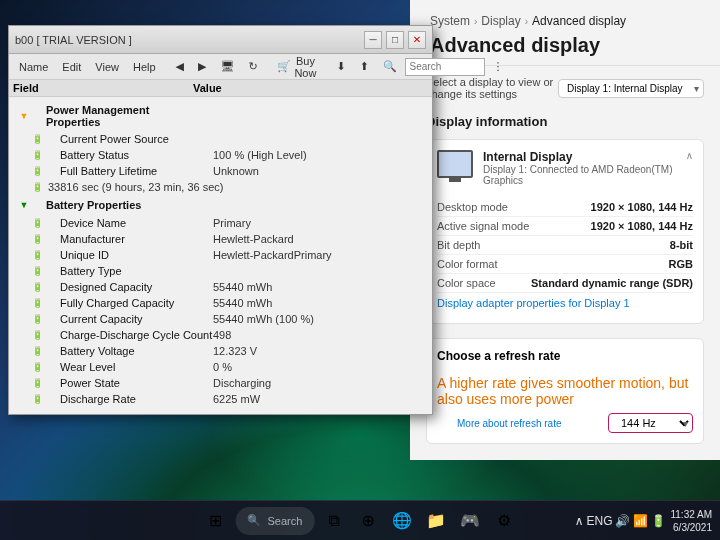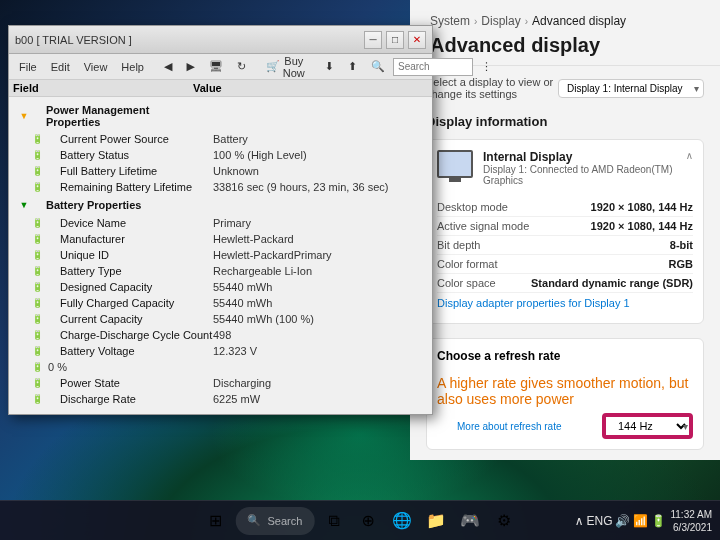--- a/index.html
+++ b/index.html
@@ -433,21 +433,21 @@
 
     .refresh-link {
       font-size: 10px;
       color: #0078d4;
       cursor: pointer;
       text-decoration: none;
       margin-left: 20px;
     }
 
     .refresh-dropdown {
-      border: 4px solid #be185d;
+      border: 1px solid #be185d;
       background: white;
       padding: 2px 20px 2px 8px;
       font-size: 11px;
       border-radius: 4px;
       cursor: pointer;
     }
 
     .help-section {
       padding: 6px 0;
     }
@@ -496,21 +496,21 @@
 <div class="battery-window">
 
   <div class="window-titlebar">
     <span class="window-title-text">b00 [ TRIAL VERSION ]</span>
     <div class="win-btn">─</div>
     <div class="win-btn">□</div>
     <div class="win-btn close">✕</div>
   </div>
 
   <div class="toolbar">
-    <button class="toolbar-btn">File</button>
+    <button class="toolbar-btn">Name</button>
     <button class="toolbar-btn">Edit</button>
     <button class="toolbar-btn">View</button>
     <button class="toolbar-btn">Help</button>
     <div class="toolbar-sep"></div>
 
     <button class="toolbar-btn">◀</button>
     <button class="toolbar-btn">▶</button>
     <button class="toolbar-btn">🖥</button>
     <button class="toolbar-btn">↻</button>
     <div class="toolbar-sep"></div>
@@ -538,38 +538,36 @@
       <div class="tree-table">
 
         <div class="tree-row section">
           <span class="tree-icon yellow">▼</span>
           <span class="field-name">Power Management Properties</span>
         </div>
         <div class="tree-row">
           <span class="tree-indent"></span>
           <span class="tree-icon yellow">🔋</span>
           <span class="field-name">Current Power Source</span>
-          <span class="field-value">Battery</span>
         </div>
         <div class="tree-row">
           <span class="tree-indent"></span>
           <span class="tree-icon yellow">🔋</span>
           <span class="field-name">Battery Status</span>
           <span class="field-value">100 % (High Level)</span>
         </div>
         <div class="tree-row">
           <span class="tree-indent"></span>
           <span class="tree-icon yellow">🔋</span>
           <span class="field-name">Full Battery Lifetime</span>
           <span class="field-value">Unknown</span>
         </div>
         <div class="tree-row">
           <span class="tree-indent"></span>
           <span class="tree-icon yellow">🔋</span>
-          <span class="field-name">Remaining Battery Lifetime</span>
           <span class="field-value">33816 sec (9 hours, 23 min, 36 sec)</span>
         </div>
 
         <div class="tree-row section">
           <span class="tree-icon green">▼</span>
           <span class="field-name">Battery Properties</span>
         </div>
         <div class="tree-row">
           <span class="tree-indent"></span>
           <span class="tree-icon blue">🔋</span>
@@ -585,21 +583,20 @@
         <div class="tree-row">
           <span class="tree-indent"></span>
           <span class="tree-icon blue">🔋</span>
           <span class="field-name">Unique ID</span>
           <span class="field-value">Hewlett-PackardPrimary</span>
         </div>
         <div class="tree-row">
           <span class="tree-indent"></span>
           <span class="tree-icon blue">🔋</span>
           <span class="field-name">Battery Type</span>
-          <span class="field-value">Rechargeable Li-Ion</span>
         </div>
         <div class="tree-row">
           <span class="tree-indent"></span>
           <span class="tree-icon blue">🔋</span>
           <span class="field-name">Designed Capacity</span>
           <span class="field-value">55440 mWh</span>
         </div>
         <div class="tree-row">
           <span class="tree-indent"></span>
           <span class="tree-icon blue">🔋</span>
@@ -620,20 +617,21 @@
         </div>
         <div class="tree-row">
           <span class="tree-indent"></span>
           <span class="tree-icon blue">🔋</span>
           <span class="field-name">Battery Voltage</span>
           <span class="field-value">12.323 V</span>
         </div>
         <div class="tree-row">
           <span class="tree-indent"></span>
           <span class="tree-icon blue">🔋</span>
+          <span class="field-name">Wear Level</span>
           <span class="field-value">0 %</span>
         </div>
         <div class="tree-row">
           <span class="tree-indent"></span>
           <span class="tree-icon blue">🔋</span>
           <span class="field-name">Power State</span>
           <span class="field-value">Discharging</span>
         </div>
         <div class="tree-row">
           <span class="tree-indent"></span>

